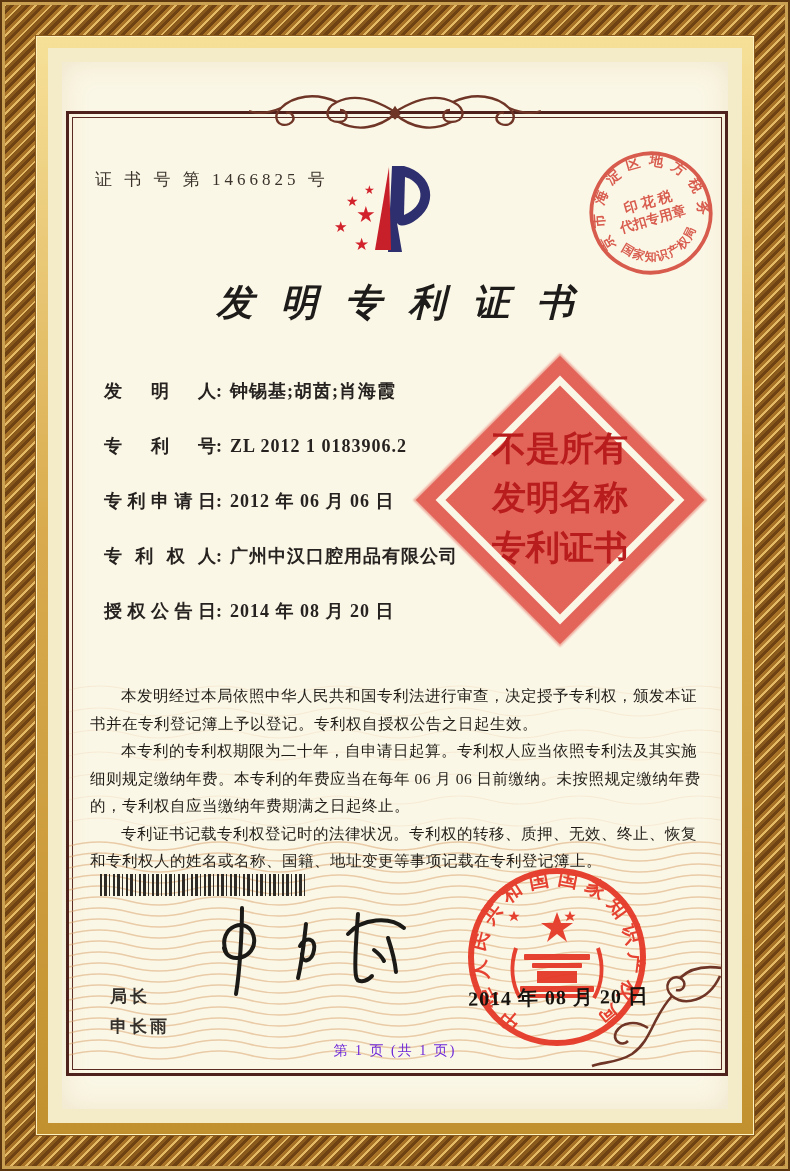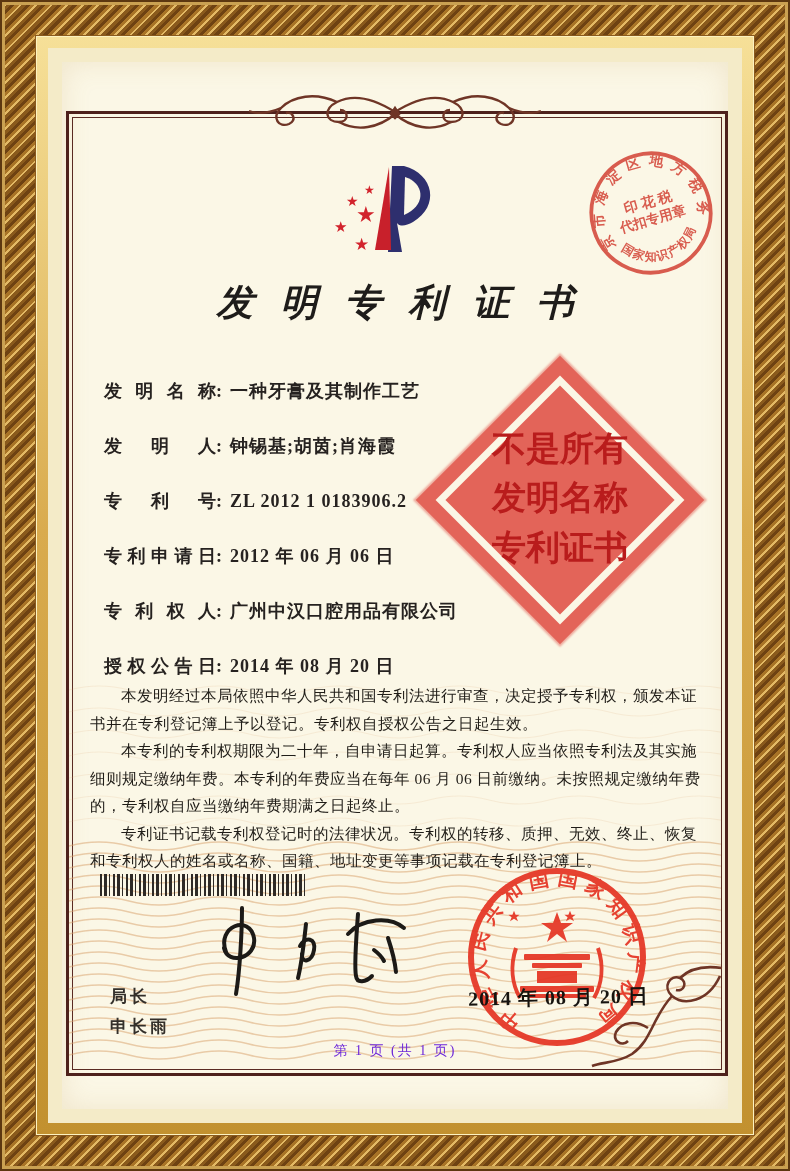--- a/index.html
+++ b/index.html
@@ -119,20 +119,21 @@
 
   <svg class="abs flourish-corner" width="140" height="112" viewBox="0 0 140 112">
     <g stroke="#6f3526" fill="none" stroke-width="2.6">
       <path d="M132 14 C120 40 96 44 84 34 C74 25 82 12 92 16 C100 20 96 30 88 28"></path>
       <path d="M84 34 C64 56 64 78 44 92 C30 101 14 100 4 104"></path>
       <path d="M92 16 C104 4 120 4 134 6"></path>
       <path d="M60 66 C48 58 34 60 28 70 C24 79 34 85 40 79"></path>
     </g>
   </svg>
 
+  <div class="abs certno">证 书 号 第 1466825 号</div>
 
   <svg class="abs logo" width="130" height="105" viewBox="0 0 130 105">
     <path d="M64 6 L76 6 C106 14 112 46 85 62 C78 66 72 67 69 63 L74 92 L60 92 Z" fill="#2e2f6e"></path>
     <path d="M77 17 C96 23 98 43 80 53 L76 55 Z" fill="#fbf7e6"></path>
     <path d="M61 7 L63 90 L47 90 Z" fill="#c8202b"></path>
     <g fill="#d2232c" font-family="'DejaVu Sans',sans-serif">
       <text x="36" y="34" font-size="12">★</text>
       <text x="18" y="46" font-size="14">★</text>
       <text x="28" y="62" font-size="22">★</text>
       <text x="6" y="72" font-size="15">★</text>
@@ -152,23 +153,20 @@
     <text fill="#d4473a" font-size="11" font-weight="bold" letter-spacing="1">
       <textPath href="#taxbot" startOffset="50%" text-anchor="middle">国家知识产权局</textPath>
     </text>
     <text x="60" y="54" text-anchor="middle" fill="#d4473a" font-size="13" font-weight="bold">印 花 税</text>
     <text x="60" y="70" text-anchor="middle" fill="#d4473a" font-size="12.5" font-weight="bold">代扣专用章</text>
   </svg>
 
   <div class="abs title">发明专利证书</div>
 
   <div class="abs fields">
-    <div class="frow">
-      <span class="flabel">发明名称</span><span class="fcolon">:</span><span class="fvalue">一种牙膏及其制作工艺</span>
-    </div>
     <div class="frow">
       <span class="flabel">发明人</span><span class="fcolon">:</span><span class="fvalue">钟锡基;胡茵;肖海霞</span>
     </div>
     <div class="frow">
       <span class="flabel">专利号</span><span class="fcolon">:</span><span class="fvalue">ZL 2012 1 0183906.2</span>
     </div>
     <div class="frow">
       <span class="flabel">专利申请日</span><span class="fcolon">:</span><span class="fvalue">2012 年 06 月 06 日</span>
     </div>
     <div class="frow">

